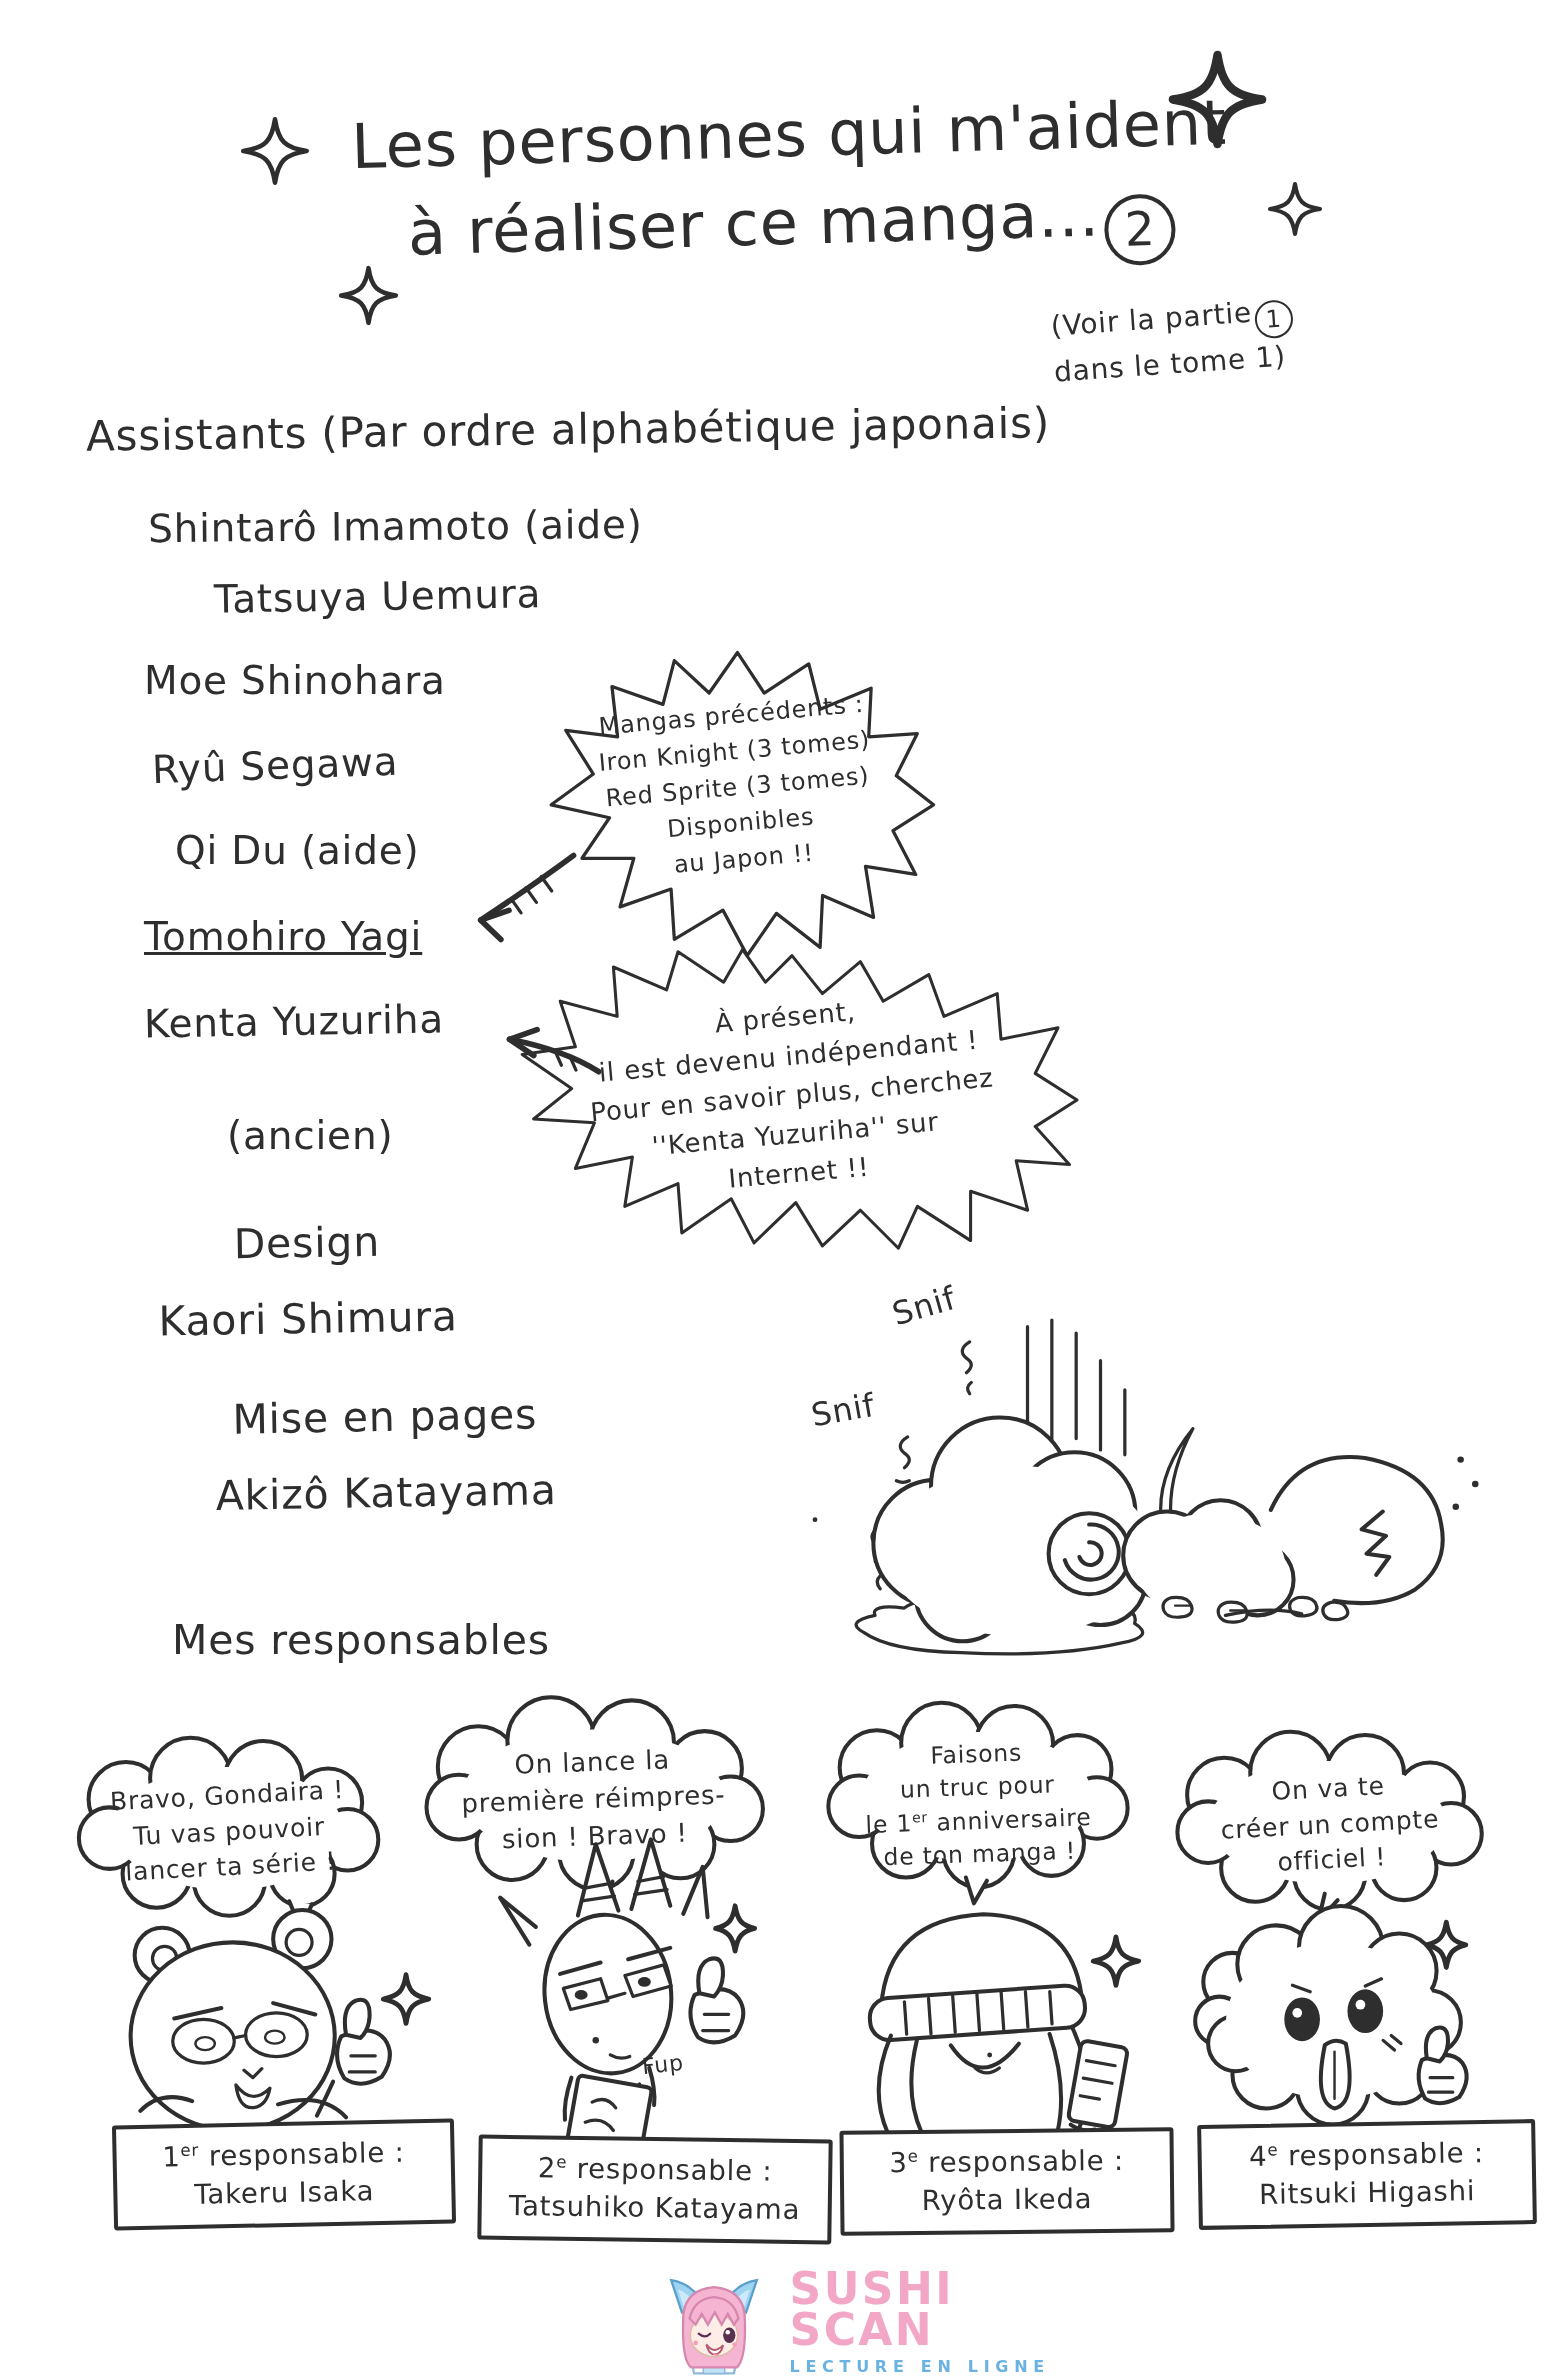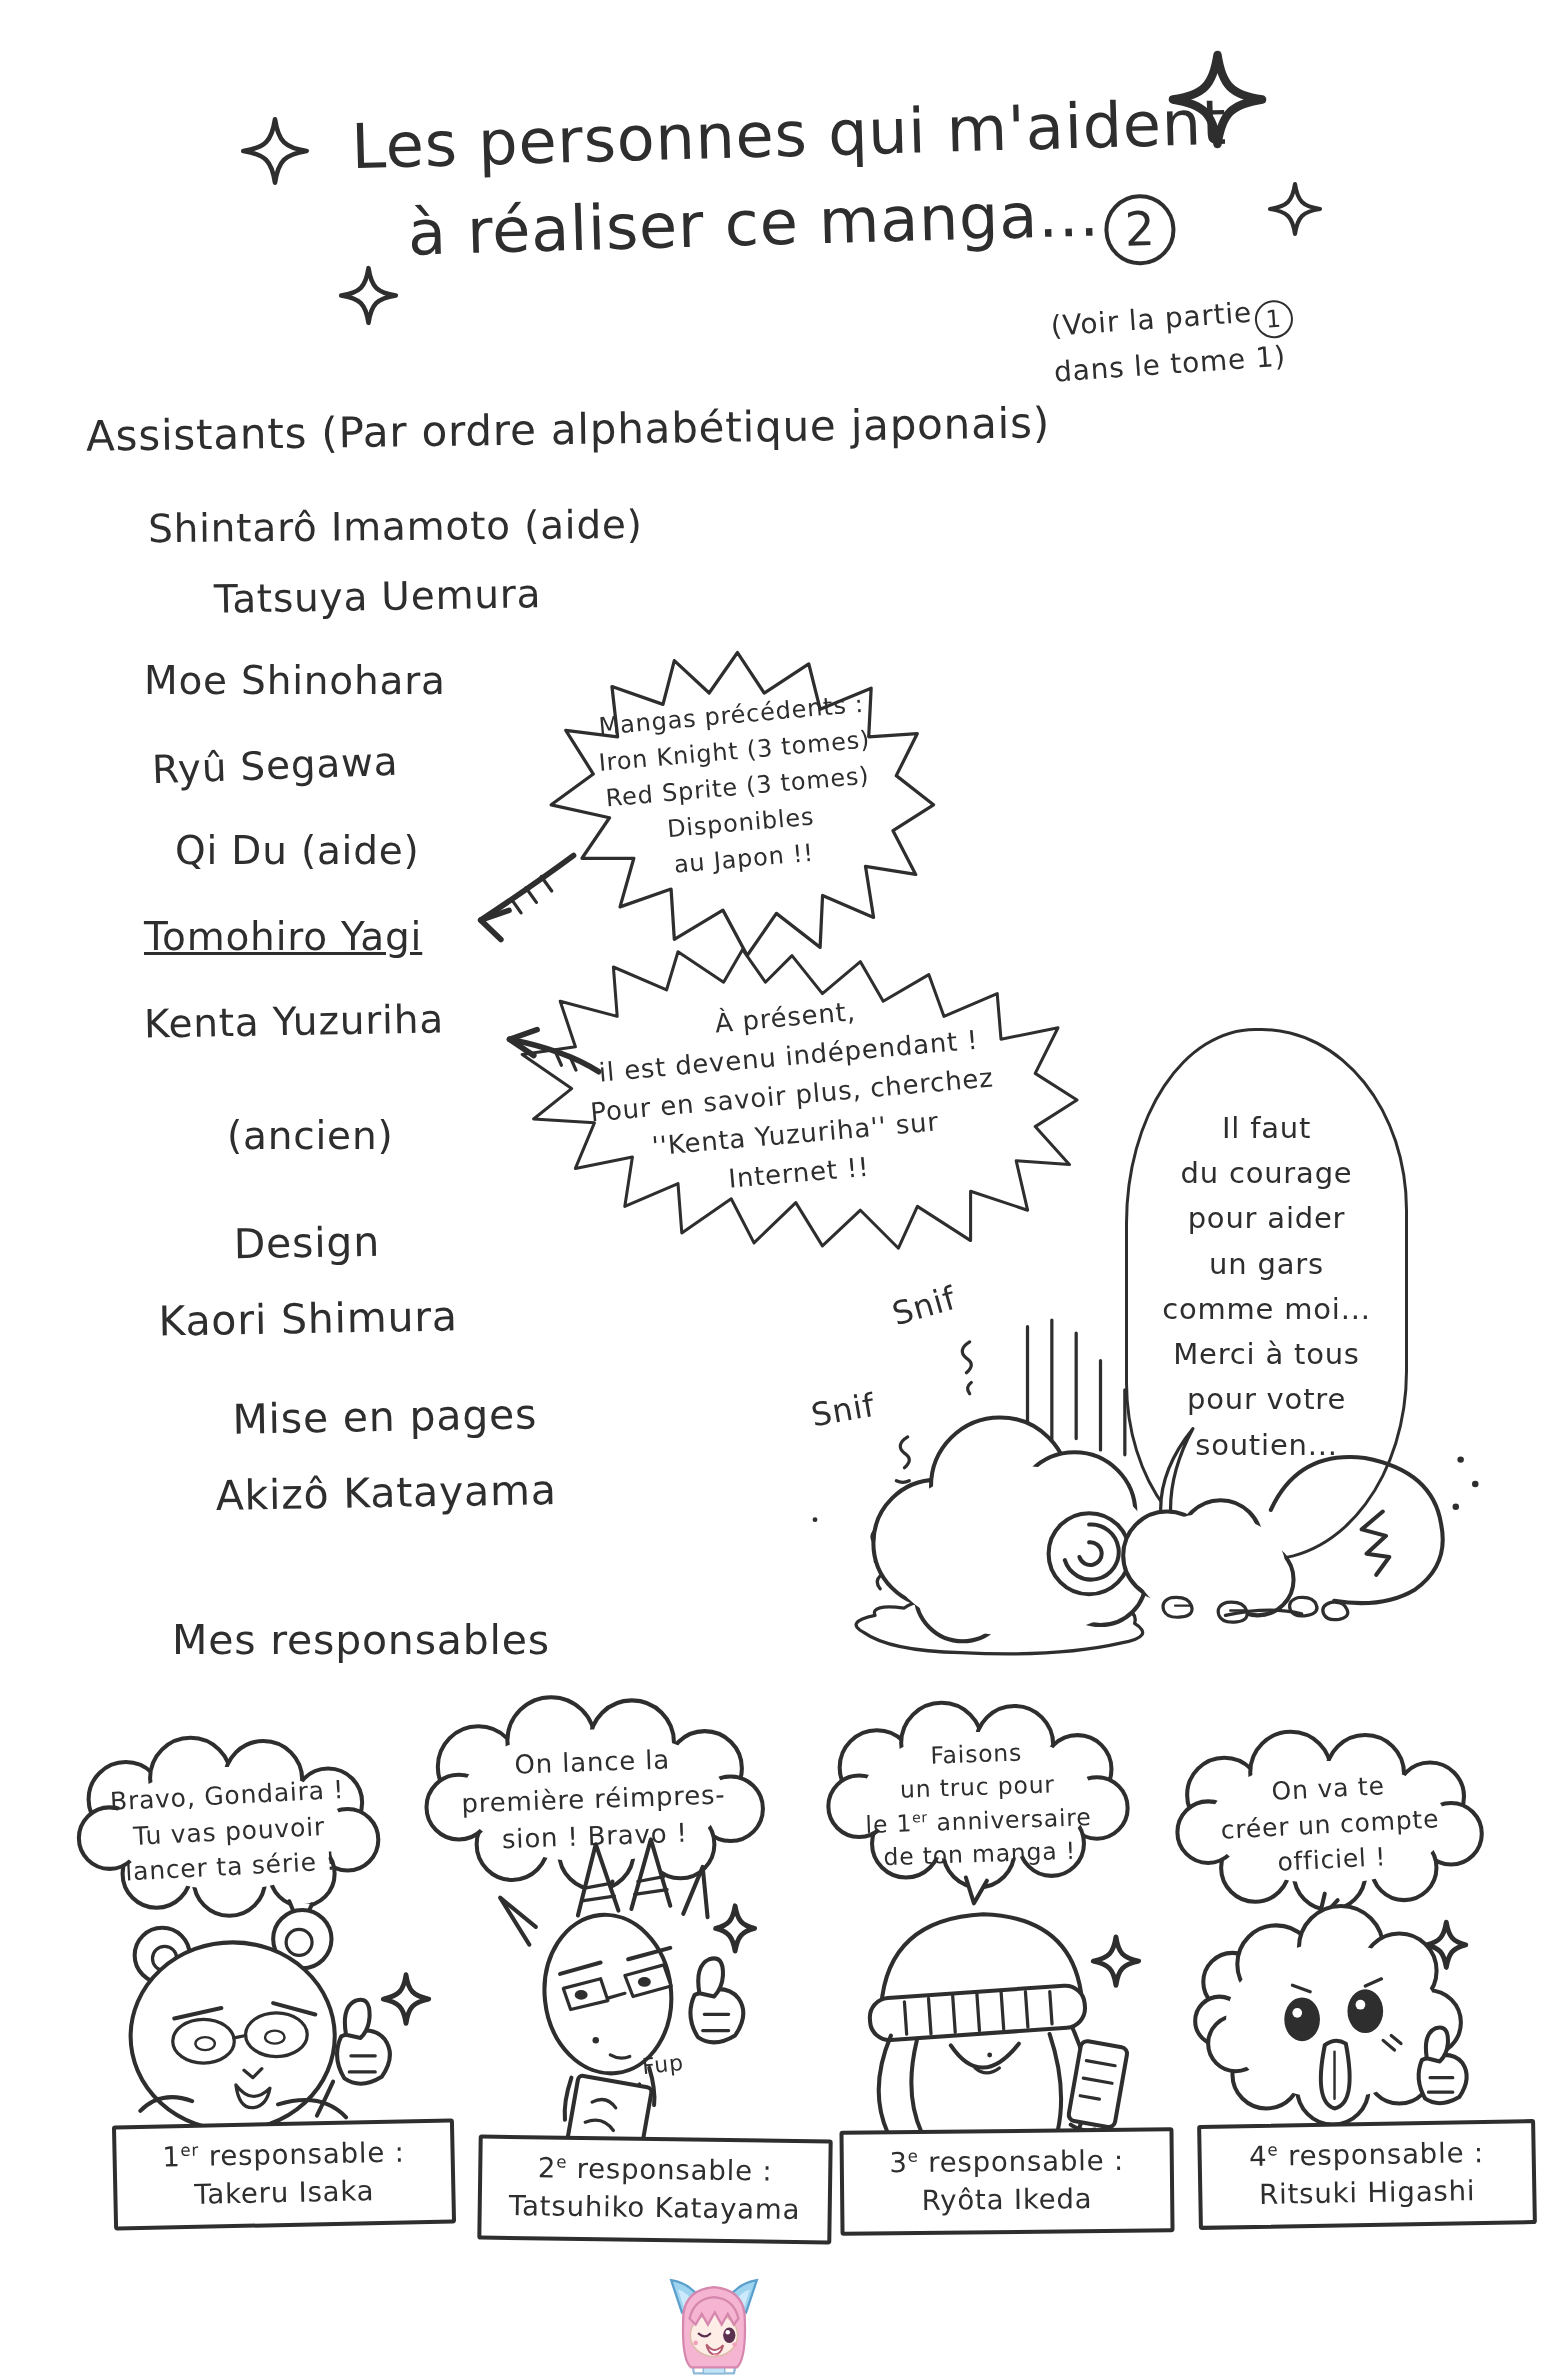--- a/index.html
+++ b/index.html
@@ -109,32 +109,20 @@
       <div>''Kenta Yuzuriha'' sur</div>
       <div>Internet !!</div>
     </div>
   </div>
   <svg class="abs" style="left:485px;top:1015px" width="122" height="77" viewBox="0 0 150 95">
     <path class="ink" stroke-width="7" d="M140,70 Q100,44 30,30"></path>
     <path class="ink" stroke-width="7" d="M30,30 L64,18 M30,30 L60,50"></path>
     <path class="ink" stroke-width="4" d="M104,50 l8,18 M86,44 l8,18"></path>
   </svg>
 
-  <div class="abs courage" style="left:1125px;top:1028px;width:277px;height:527px;">
-    <div class="couragetext hand">
-      <div>Il faut</div>
-      <div>du courage</div>
-      <div>pour aider</div>
-      <div>un gars</div>
-      <div>comme moi...</div>
-      <div>Merci à tous</div>
-      <div>pour votre</div>
-      <div>soutien...</div>
-    </div>
-  </div>
   <svg class="abs" style="left:1112px;top:1427px" width="97" height="170" viewBox="0 0 120 210">
     <path class="inkf" stroke-width="4" d="M100,2 Q45,70 66,140 Q40,168 18,200 Q60,180 80,150 Q58,80 100,2 Z"></path>
   </svg>
 
   <div class="abs credit ctr hand" style="left:105px;top:1206px;width:405px;transform:rotate(-1deg);">
     <div>Design</div>
     <div>Kaori Shimura</div>
   </div>
   <div class="abs credit ctr hand" style="left:134px;top:1380px;width:503px;transform:rotate(-1deg);">
     <div>Mise en pages</div>
@@ -412,16 +400,21 @@
       <ellipse cx="70" cy="88" rx="31" ry="28" fill="#fdede6" stroke="#dba" stroke-width="2"></ellipse>
       <path d="M38,66 Q44,40 70,38 Q96,40 102,66 L96,74 L88,60 L80,74 L71,58 L62,74 L54,60 L46,74 Z" fill="#f5b5d2" stroke="#d687ae" stroke-width="3"></path>
       <path d="M50,86 q8,7 15,0" fill="none" stroke="#5a2f4f" stroke-width="3" stroke-linecap="round"></path>
       <ellipse cx="90" cy="88" rx="8" ry="10" fill="#5a2f4f"></ellipse>
         <circle cx="88" cy="84" r="3" fill="#fff"></circle>
       <path d="M60,100 q10,14 22,1 q-3,12 -11,12 q-8,0 -11,-13 Z" fill="#fff" stroke="#b55a6e" stroke-width="2.5"></path>
       <path d="M66,110 q6,5 12,1 l-2,3 q-5,3 -10,-4 Z" fill="#f08aa8" stroke="none"></path>
       <circle cx="46" cy="98" r="3" fill="#f5a0bb"></circle>
         <circle cx="97" cy="100" r="3" fill="#f5a0bb"></circle>
     </svg>
+    <div style="margin-left:14.6px;">
+      <div class="logoname">SUSHI</div>
+      <div class="logoname">SCAN</div>
+      <div class="logotag">LECTURE EN LIGNE</div>
+    </div>
   </div>
 
 </div>
 
 
 </body></html>

